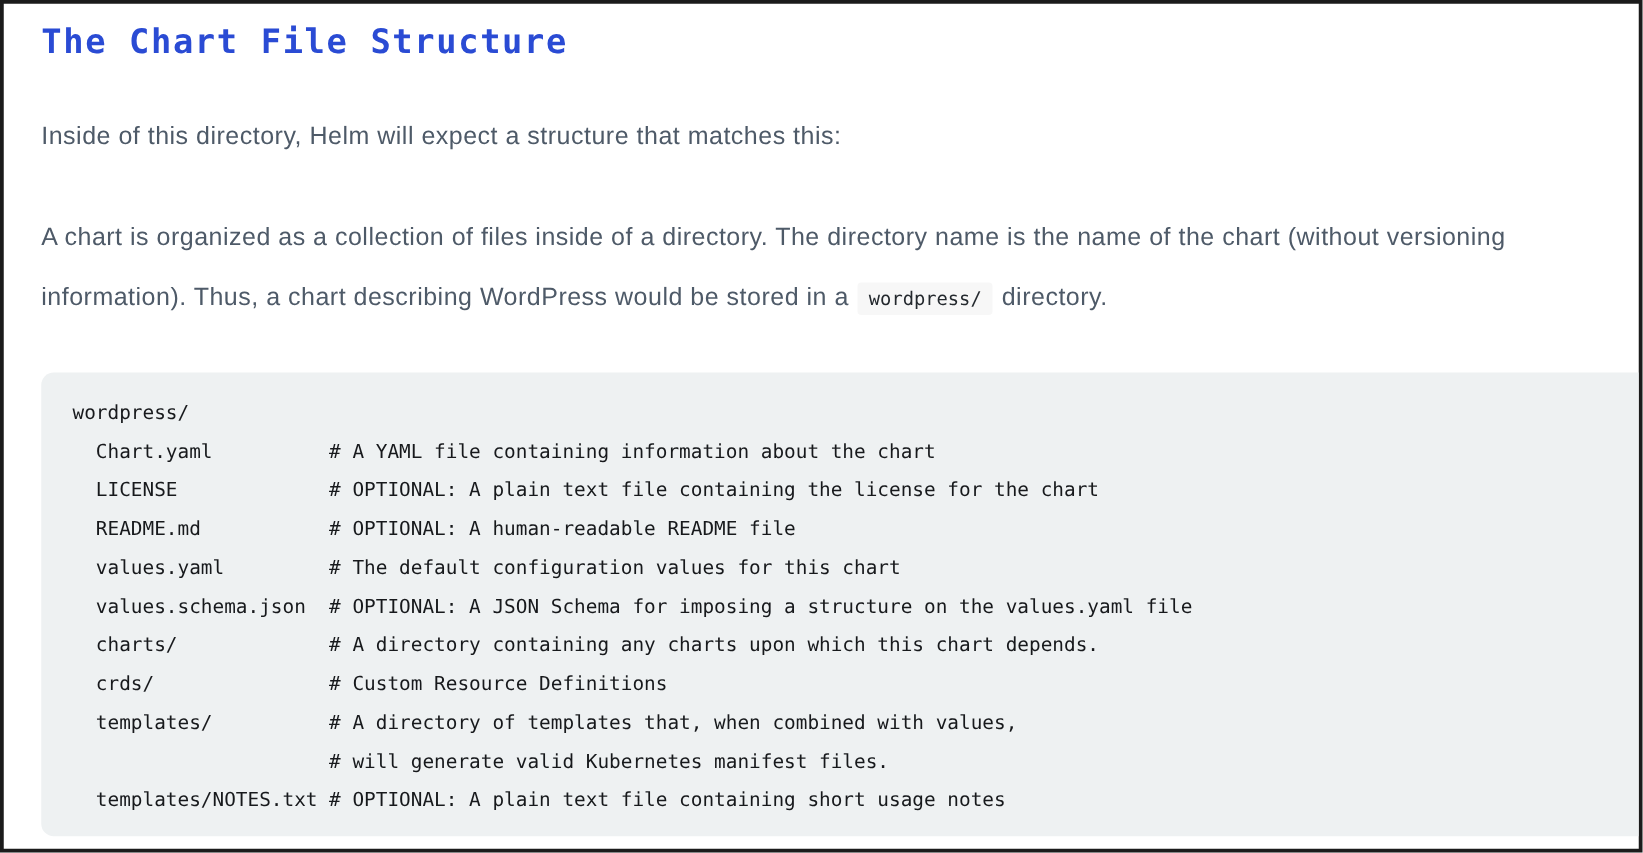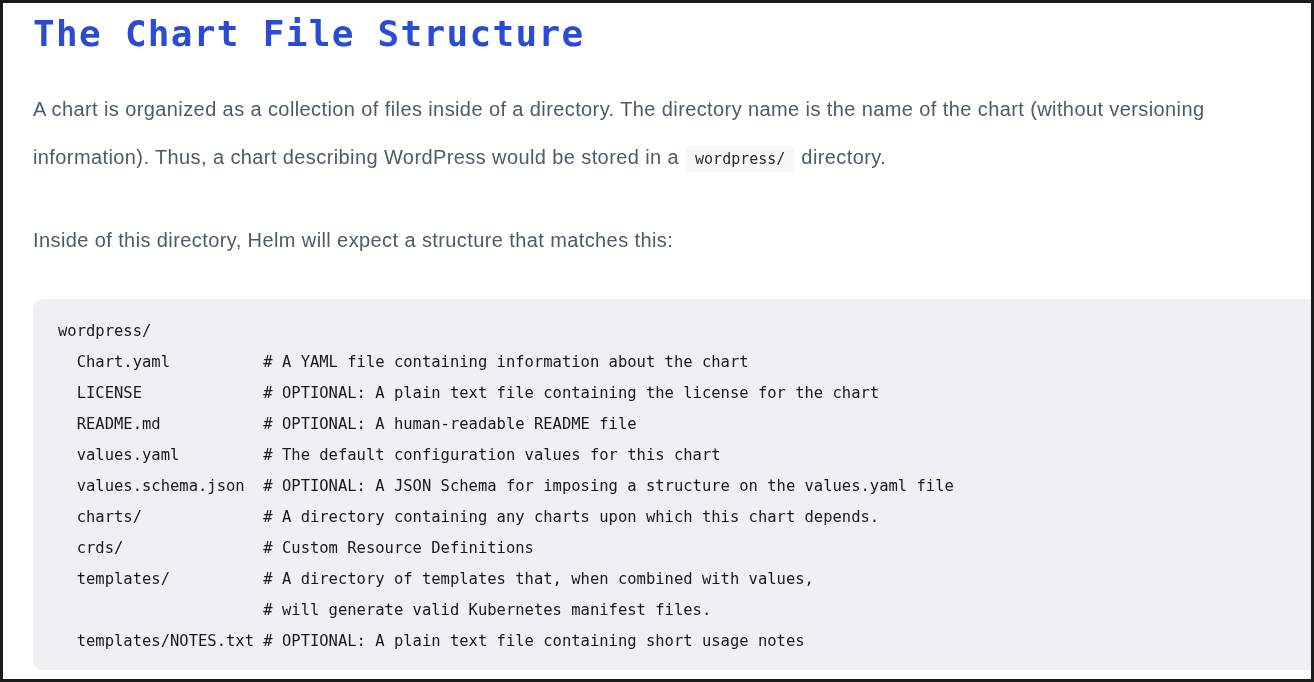--- a/index.html
+++ b/index.html
@@ -14,21 +14,21 @@
   }
   .page {
     padding: 0 25px 0 30px;
     width: 100%;
     height: 100%;
   }
   .page-title {
     margin: 14px 0 0 0;
     font-family: "DejaVu Sans Mono", monospace;
     font-weight: bold;
-    font-size: 36px;
+    font-size: 27px;
     line-height: 34px;
     letter-spacing: 1.3px;
     color: var(--heading-blue, #2a4bd4);
   }
   .body-text {
     margin: 34px 0 0 0;
     font-size: 20px;
     line-height: 48px;
     letter-spacing: 0.4px;
     color: var(--body-text, #4e5a68);
@@ -61,23 +61,23 @@
     white-space: pre;
     display: block;
   }
 </style>
 </head>
 <body>
 
 <div class="page">
   <h1 class="page-title">The Chart File Structure</h1>
 
+  <p class="body-text">Inside of this directory, Helm will expect a structure that matches this:</p>
+
   <p class="body-text"><span>A chart is organized as a collection of files inside of a directory. The directory name is the name of the chart (without versioning information). Thus, a chart describing WordPress would be stored in a</span><code class="inline-code">wordpress/</code><span>directory.</span></p>
-
-  <p class="body-text">Inside of this directory, Helm will expect a structure that matches this:</p>
 
   <pre class="code-block"><code>wordpress/
   Chart.yaml          # A YAML file containing information about the chart
   LICENSE             # OPTIONAL: A plain text file containing the license for the chart
   README.md           # OPTIONAL: A human-readable README file
   values.yaml         # The default configuration values for this chart
   values.schema.json  # OPTIONAL: A JSON Schema for imposing a structure on the values.yaml file
   charts/             # A directory containing any charts upon which this chart depends.
   crds/               # Custom Resource Definitions
   templates/          # A directory of templates that, when combined with values,

